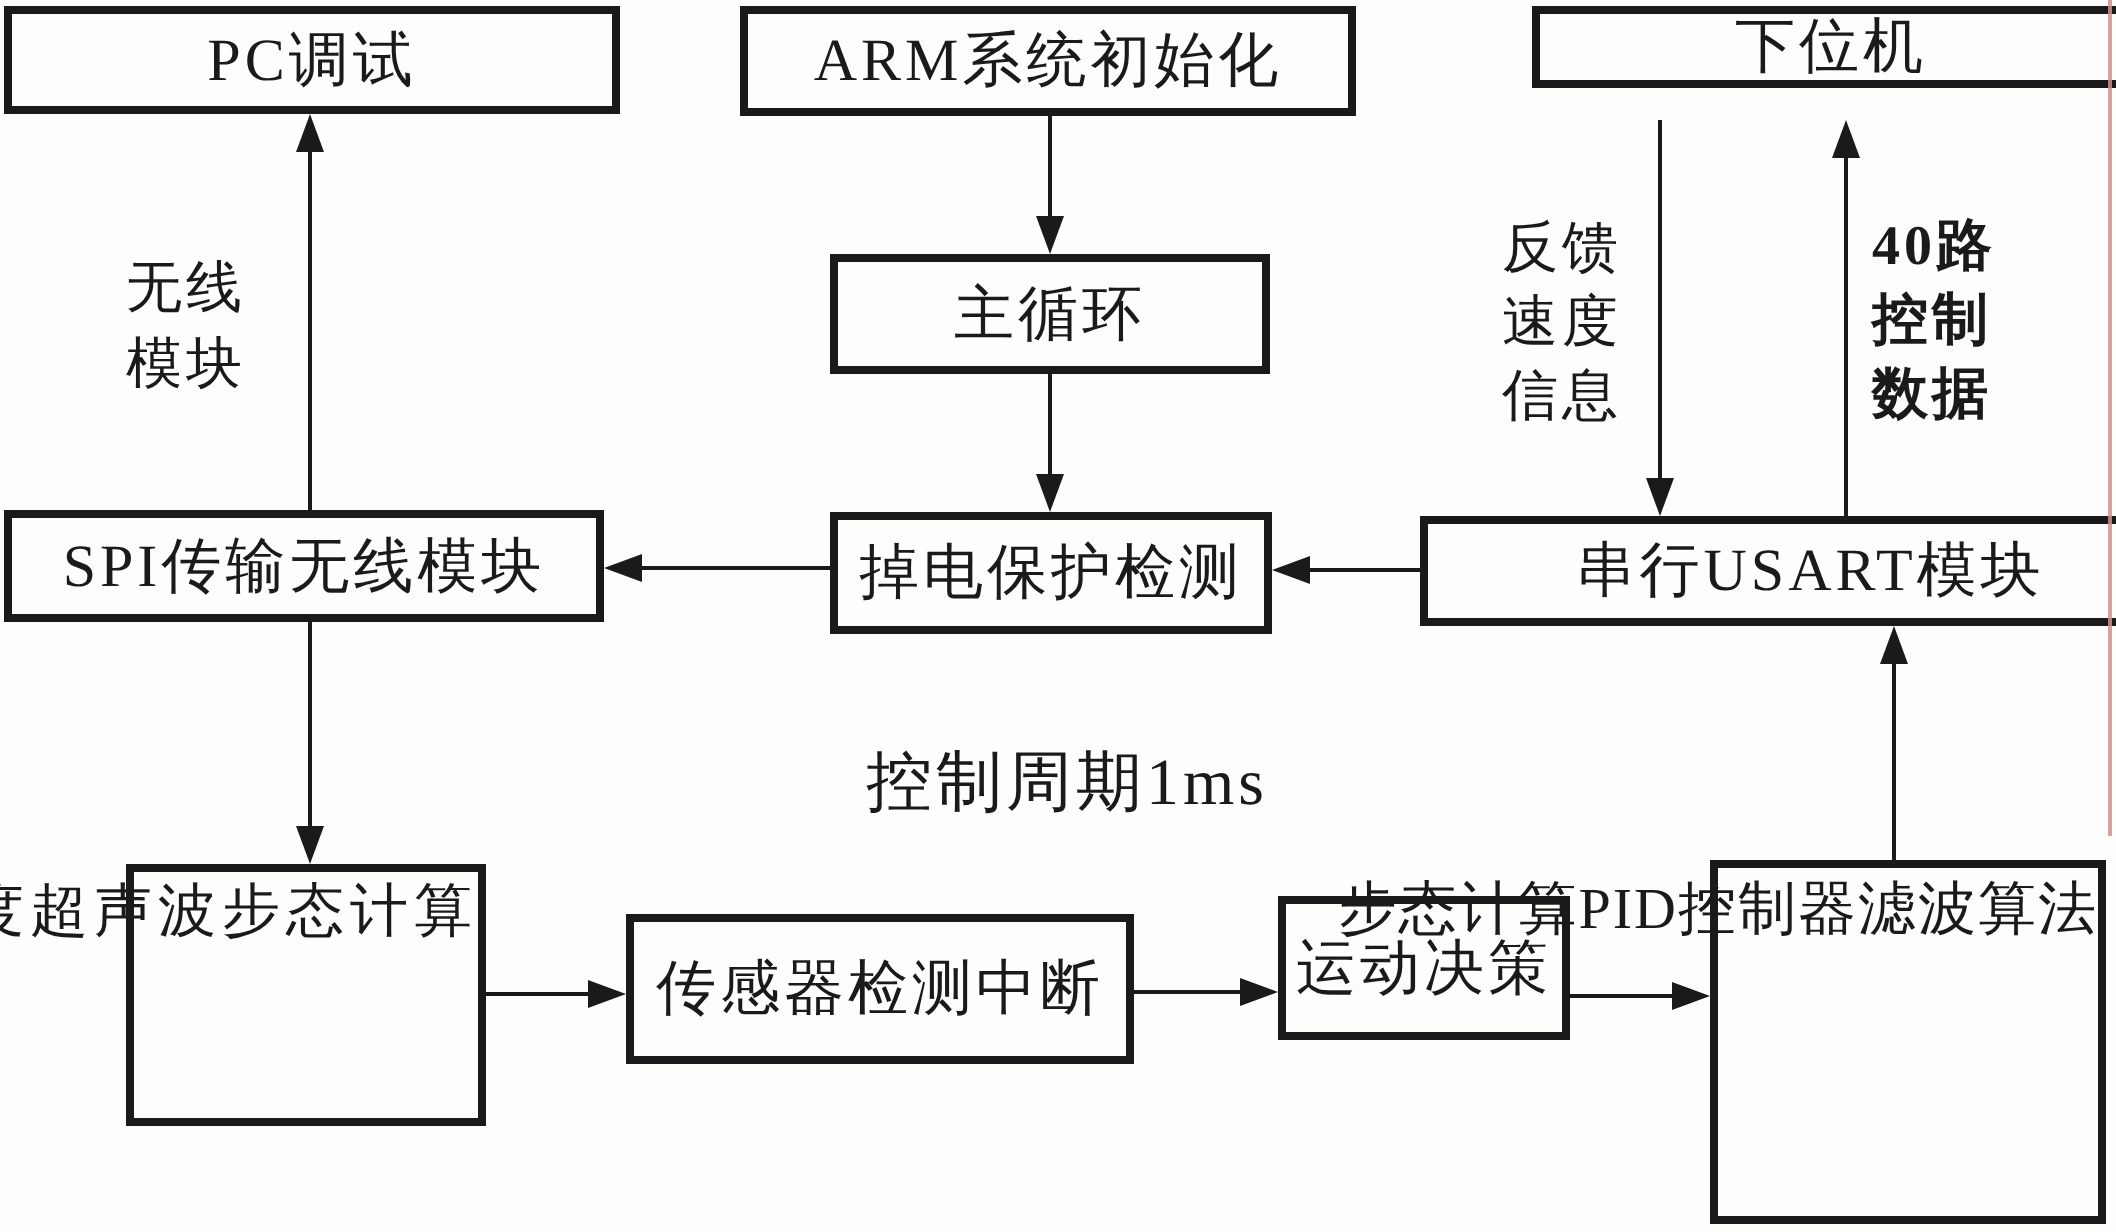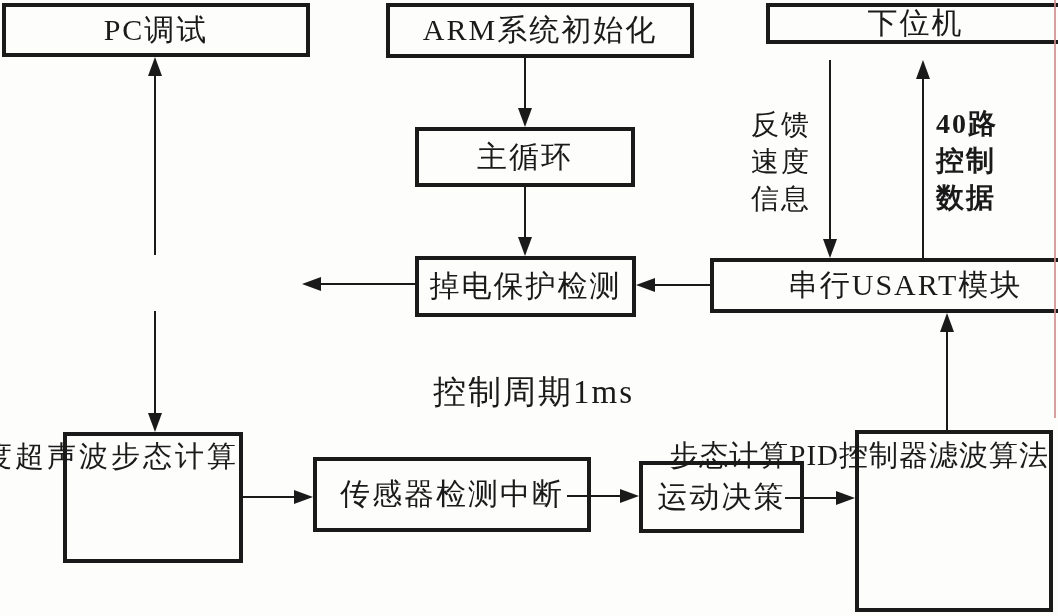--- a/index.html
+++ b/index.html
@@ -29,29 +29,29 @@
     white-space:nowrap;
   }
   .node.multi{
     flex-direction:row;
     align-items:flex-start;
     justify-content:flex-end;
     letter-spacing:3px;
   }
   .node.multi span{display:block;}
   #box-pc      {left:2px;   top:3px;   width:308px; height:54px;}
-  #box-arm     {left:370px; top:3px;   width:308px; height:55px;margin-left:16px;}
+  #box-arm     {left:370px; top:3px;   width:308px; height:55px;}
   #box-lower   {left:733px; top:3px;   width:299px; height:41px;margin-left:33px;}
   #box-mainloop{left:415px; top:127px; width:220px; height:60px;}
   #box-power   {left:415px; top:256px; width:221px; height:61px;}
   #box-spi     {left:2px;   top:255px; width:300px; height:56px;}
   #box-usart   {left:710px; top:258px; width:390px; height:55px;}
   #box-sensors {left:63px;  top:432px; width:180px; height:131px; padding-left:20px; font-size:29px; line-height:41px;}
-  #box-sint    {left:313px; top:457px; width:278px; height:75px;}
-  #box-motion  {left:639px; top:461px; width:165px; height:72px;}
+  #box-sint    {left:313px; top:457px; width:254px; height:75px;}
+  #box-motion  {left:639px; top:448px; width:146px; height:72px;}
   #box-gait    {left:855px; top:430px; width:198px; height:182px; padding-left:6px; font-size:29px; line-height:43px; letter-spacing:1px;}
   
   .vline{position:absolute;width:2px;background:var(--ink);}
   .hline{position:absolute;height:2px;background:var(--ink);}
   .arrow{position:absolute;width:0;height:0;}
   .arrow.up   {border-left:7px solid transparent;border-right:7px solid transparent;border-bottom:19px solid var(--ink);}
   .arrow.down {border-left:7px solid transparent;border-right:7px solid transparent;border-top:19px solid var(--ink);}
   .arrow.left {border-top:7px solid transparent;border-bottom:7px solid transparent;border-right:19px solid var(--ink);}
   .arrow.right{border-top:7px solid transparent;border-bottom:7px solid transparent;border-left:19px solid var(--ink);}
   
@@ -81,20 +81,23 @@
     <span>ARM系统初始化</span>
   </div>
   <div class="node" id="box-lower">
     <span>下位机</span>
   </div>
   <div class="node" id="box-mainloop">
     <span>主循环</span>
   </div>
   <div class="node" id="box-power">
     <span>掉电保护检测</span>
+  </div>
+  <div class="node" id="box-spi">
+    <span>SPI传输无线模块</span>
   </div>
   <div class="node" id="box-usart">
     <span>串行USART模块</span>
   </div>
   <div class="node multi" id="box-sensors">
     <span>加速度</span>
     <span>超声波</span>
     <span>步态计算</span>
   </div>
   <div class="node" id="box-sint">
@@ -138,20 +141,24 @@
 
   <div class="hline" style="left:243px;top:496px;width:53px;"></div>
   <div class="arrow right" style="left:294px;top:490px;"></div>
 
   <div class="hline" style="left:567px;top:495px;width:55px;"></div>
   <div class="arrow right" style="left:620px;top:489px;"></div>
 
   <div class="hline" style="left:785px;top:497px;width:53px;"></div>
   <div class="arrow right" style="left:836px;top:491px;"></div>
 
+  <div class="flabel" id="lbl-wireless">
+    <div>无线</div>
+    <div>模块</div>
+  </div>
   <div class="flabel" id="lbl-feedback">
     <div>反馈</div>
     <div>速度</div>
     <div>信息</div>
   </div>
   <div class="flabel" id="lbl-control40">
     <div>40路</div>
     <div>控制</div>
     <div>数据</div>
   </div>

